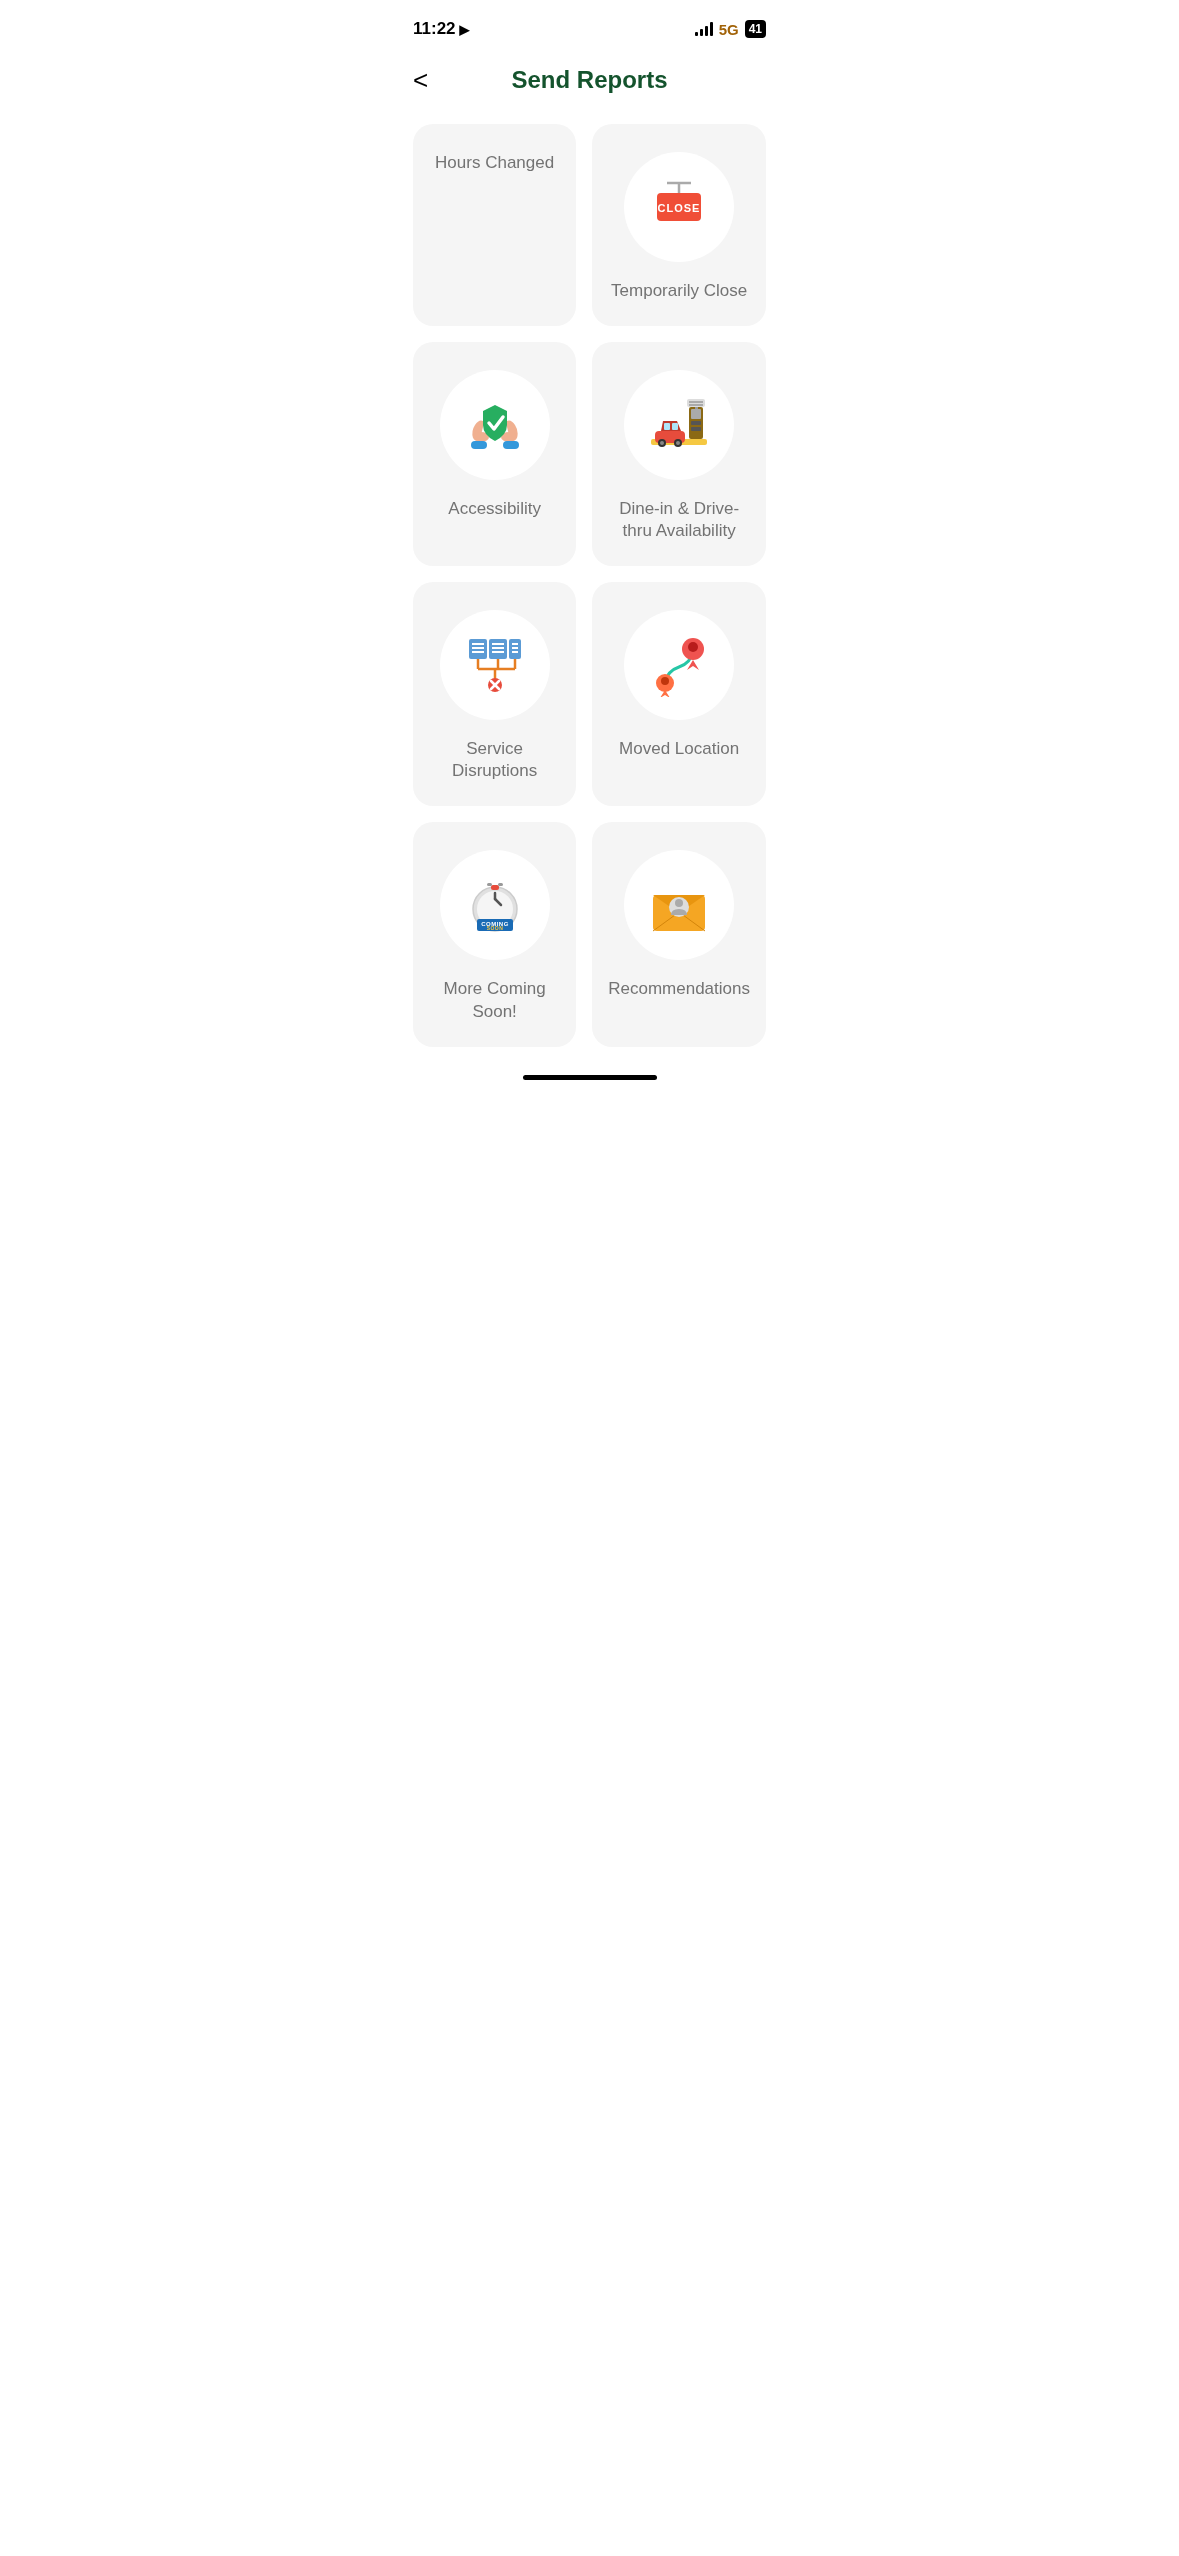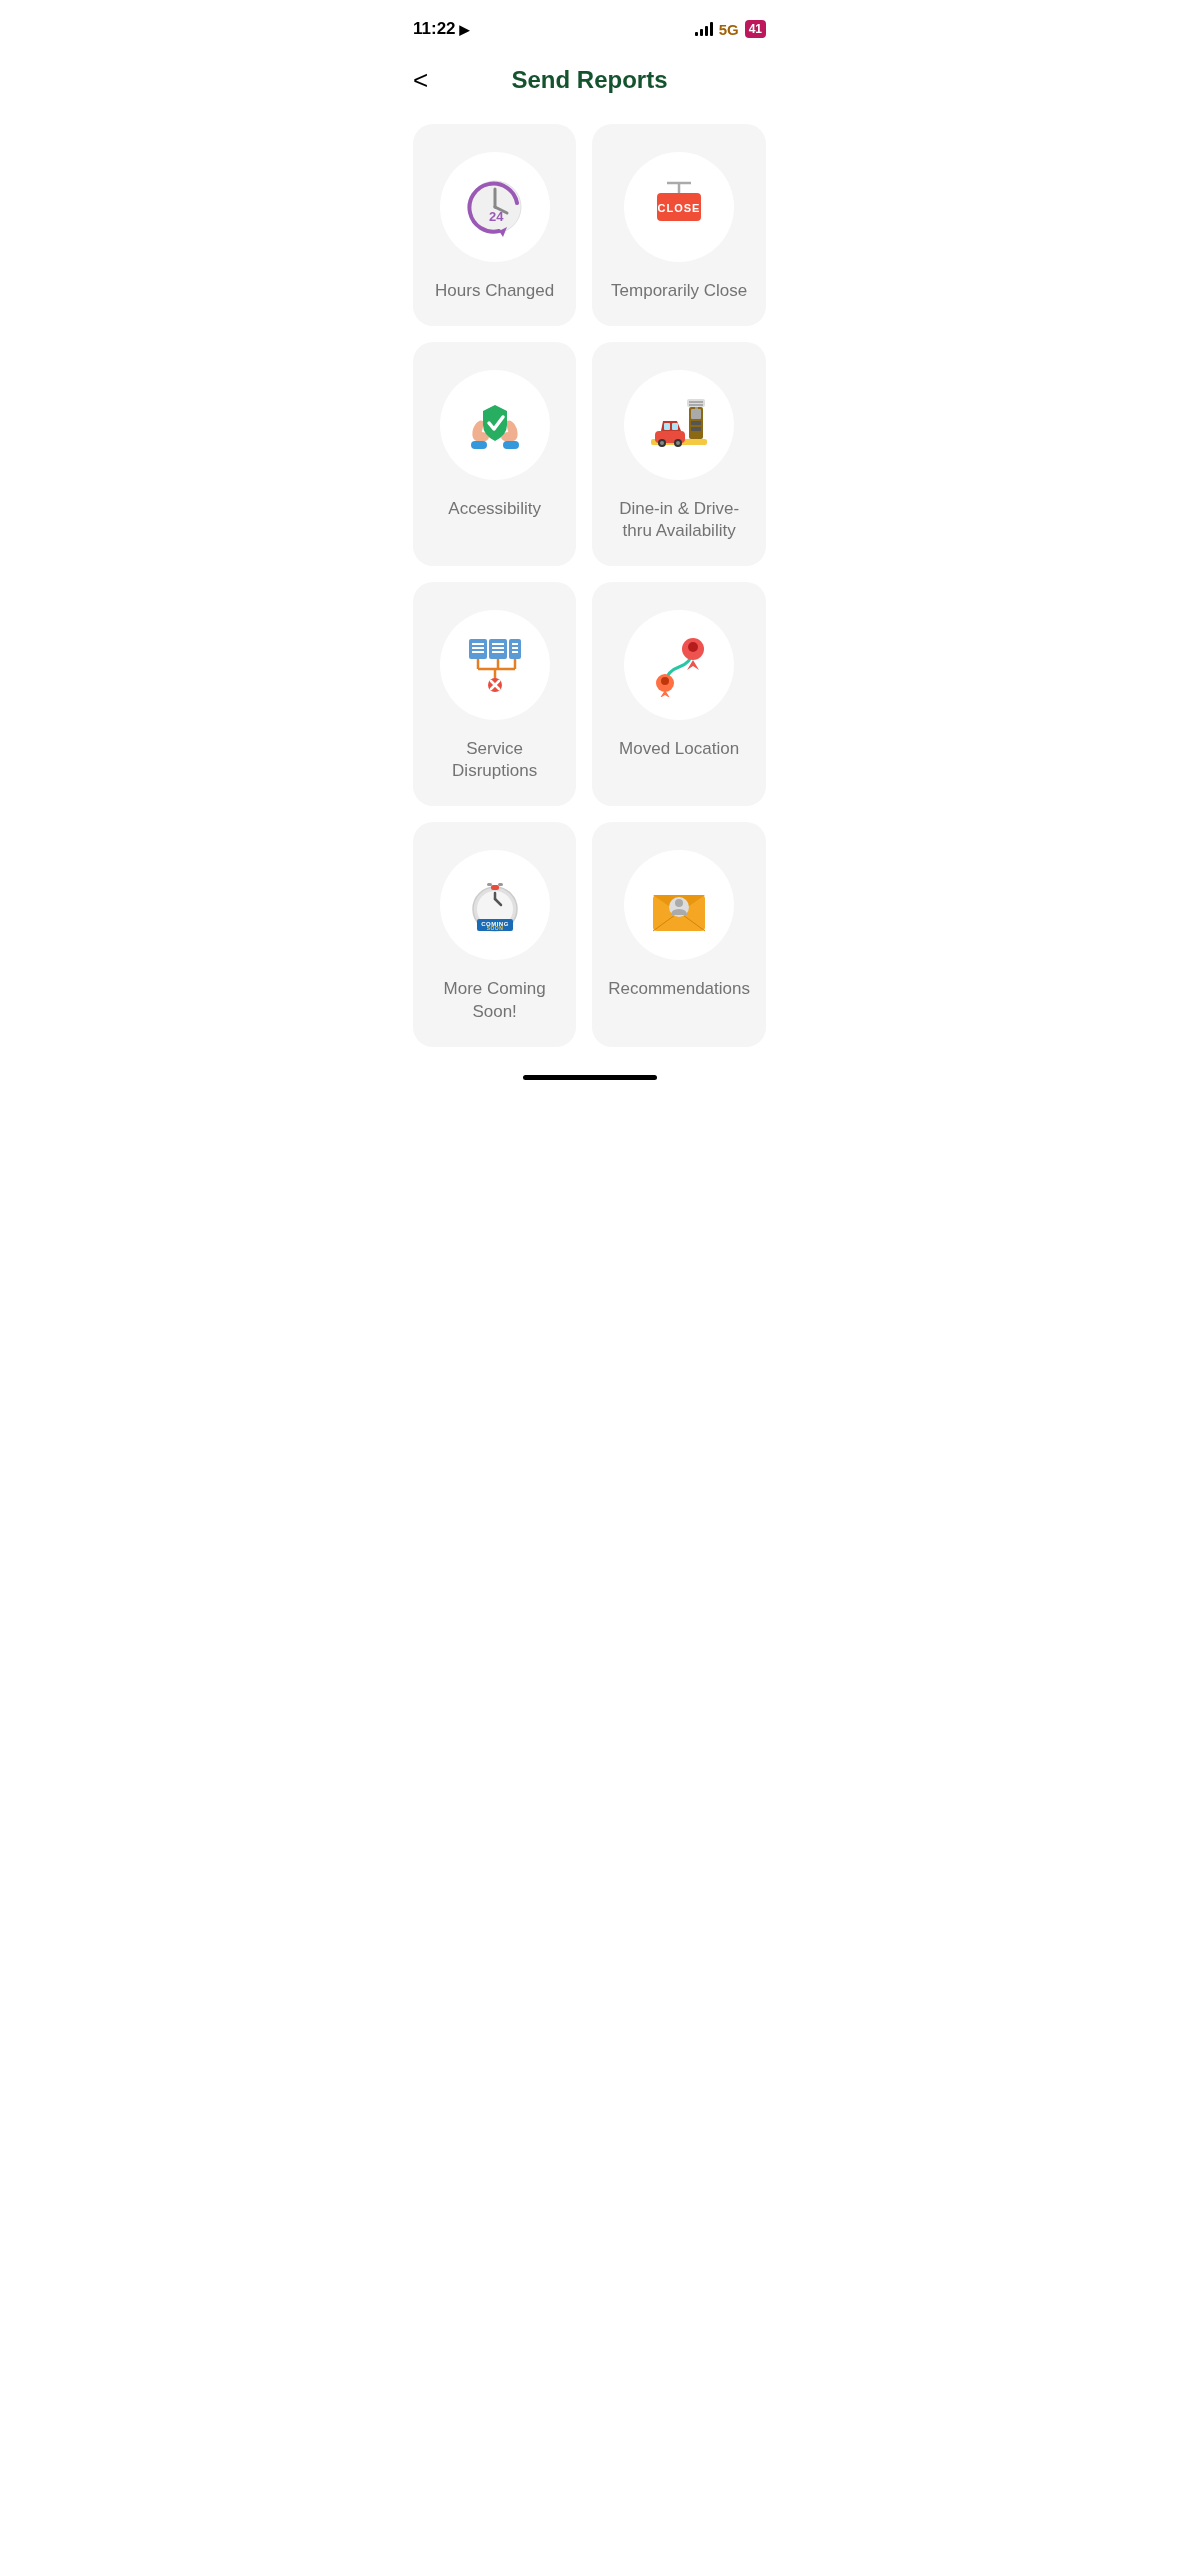--- a/index.html
+++ b/index.html
@@ -66,21 +66,21 @@
 
     .status-5g {
       font-size: 15px;
       font-weight: 600;
       color: #a16207;
     }
 
     .battery {
       display: flex;
       align-items: center;
-      background: #be185d;
+      background: #000000;
       border-radius: 4px;
       padding: 2px 4px;
       gap: 2px;
     }
 
     .battery-text {
       font-size: 12px;
       font-weight: 600;
       color: #fff;
     }
@@ -191,34 +191,20 @@
 </div>
 
 <div class="header">
   <div class="back-button">&lt;</div>
   <h1 class="page-title">Send Reports</h1>
 </div>
 
 <div class="grid-container">
 
   <div class="grid-card">
-    <div class="icon-circle">
-      <svg class="icon-svg" viewBox="0 0 64 64" fill="none">
-
-        <circle cx="32" cy="32" r="26" fill="#f0f0f0" stroke="#e0e0e0" stroke-width="1"></circle>
-
-        <line x1="32" y1="32" x2="32" y2="14" stroke="#888" stroke-width="3" stroke-linecap="round"></line>
-        <line x1="32" y1="32" x2="44" y2="38" stroke="#888" stroke-width="3" stroke-linecap="round"></line>
-
-        <text x="26" y="46" font-size="13" font-weight="bold" fill="#9b59b6" font-family="Arial">24</text>
-
-        <path d="M 54 28 A 24 24 0 1 0 36 56" stroke="#9b59b6" stroke-width="4" fill="none" stroke-linecap="round"></path>
-        <polygon points="36,56 44,52 40,62" fill="#9b59b6"></polygon>
-      </svg>
-    </div>
     <span class="card-label">Hours Changed</span>
   </div>
 
   <div class="grid-card">
     <div class="icon-circle">
       <svg class="icon-svg" viewBox="0 0 64 64" fill="none">
 
         <line x1="32" y1="8" x2="32" y2="18" stroke="#aaa" stroke-width="2.5"></line>
         <line x1="20" y1="8" x2="44" y2="8" stroke="#aaa" stroke-width="2.5"></line>
 

